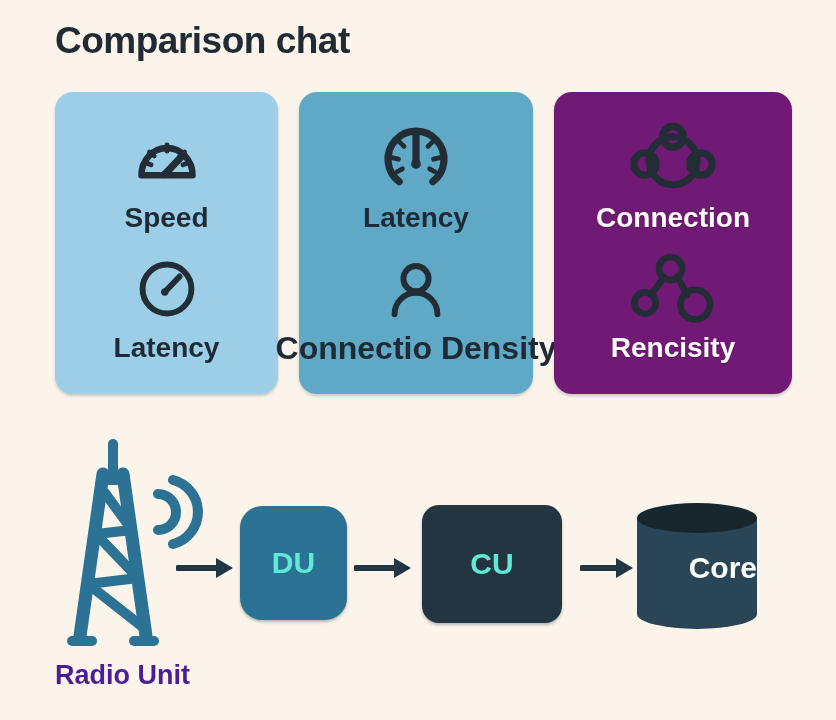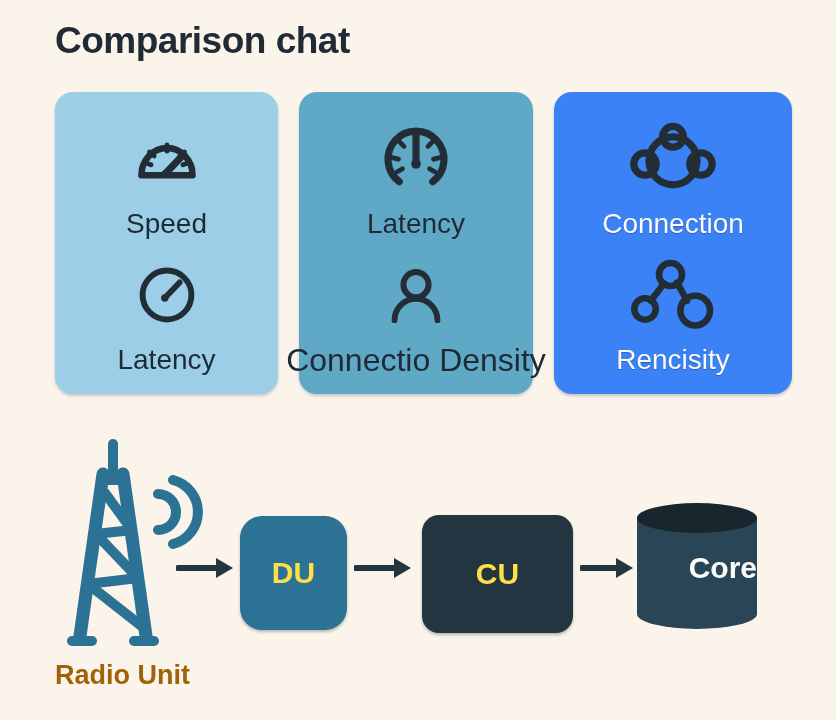--- a/index.html
+++ b/index.html
@@ -8,45 +8,45 @@
   .page { position:relative; width:836px; height:720px; background:#faf4ea; overflow:hidden; }
 
   .title { position:absolute; left:55px; top:20px; font-size:37px; font-weight:700;
            letter-spacing:-0.5px; color:#212b36;text-align:center; }
 
   .cards { position:absolute; left:55px; top:92px; display:flex; gap:21px; }
   .card { height:302px; border-radius:18px; display:flex; flex-direction:column;
           align-items:center; box-shadow:0 2px 3px rgba(30,42,53,0.22); }
   .card1 { width:223px; background:#9ccfe7; }
   .card2 { width:234px; background:#60a9c6; }
-  .card3 { width:238px; background:#3b82f6; }
+  .card3 { width:238px; background:#701a75; }
   .card-icon { margin-top:24px; width:96px; height:80px; display:flex;
                align-items:center; justify-content:center; }
   .card-icon.second { margin-top:18px; height:74px; }
   .card-icon svg { width:100%; height:100%; }
-  .card-label { margin-top:12px; font-size:28px; font-weight:400; color:#1e2a35;
+  .card-label { margin-top:6px; font-size:28px; font-weight:700; color:#1e2a35;
                 line-height:32px; white-space:nowrap; }
   .card-label.long { font-size:32px; }
   .card3 .card-label { color:#fbfbf8; text-shadow:0 1px 1px rgba(0,0,0,0.25); }
 
   .flow { position:absolute; left:0; top:0; width:836px; height:720px; }
   .tower { position:absolute; left:60px; top:438px; width:150px; height:215px; }
   .radio-label { position:absolute; left:55px; top:660px; font-size:27px;
-                 font-weight:700; color:#a16207; }
+                 font-weight:700; color:#4c1d95; }
 
   .arrow { position:absolute; }
   .a1 { left:176px; top:554px; }
   .a2 { left:354px; top:554px; }
   .a3 { left:580px; top:554px; }
 
   .node { position:absolute; display:flex; align-items:center; justify-content:center;
-          color:#fde047; font-size:30px; font-weight:700;
-          box-shadow:0 2px 3px rgba(30,42,53,0.3);margin-top:10px; }
+          color:#5eead4; font-size:30px; font-weight:700;
+          box-shadow:0 2px 3px rgba(30,42,53,0.3); }
   .du { left:240px; top:506px; width:107px; height:114px; border-radius:22px; background:#2b7294; }
-  .cu { left:422px; top:505px; width:151px; height:118px; border-radius:17px; background:#223540; }
+  .cu { left:422px; top:505px; width:140px; height:118px; border-radius:17px; background:#223540; }
 
   .cylinder { position:absolute; left:637px; top:503px; width:120px; height:126px; }
   .cyl-body { position:absolute; left:0; top:15px; width:100%; height:96px; background:#2a4656; }
   .cyl-top { position:absolute; left:0; top:0; width:100%; height:30px;
              border-radius:50%; background:#18262e; }
   .cyl-bottom { position:absolute; left:0; bottom:0; width:100%; height:30px;
                 border-radius:50%; background:#2a4656; }
   .cyl-label { position:absolute; left:0; top:48px; width:100%; text-align:right;
                color:#fbfbf8; font-size:30px; font-weight:700; }
 

